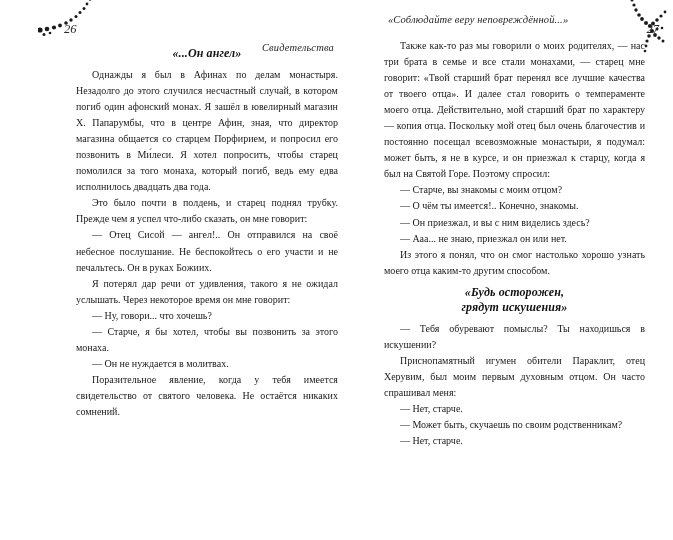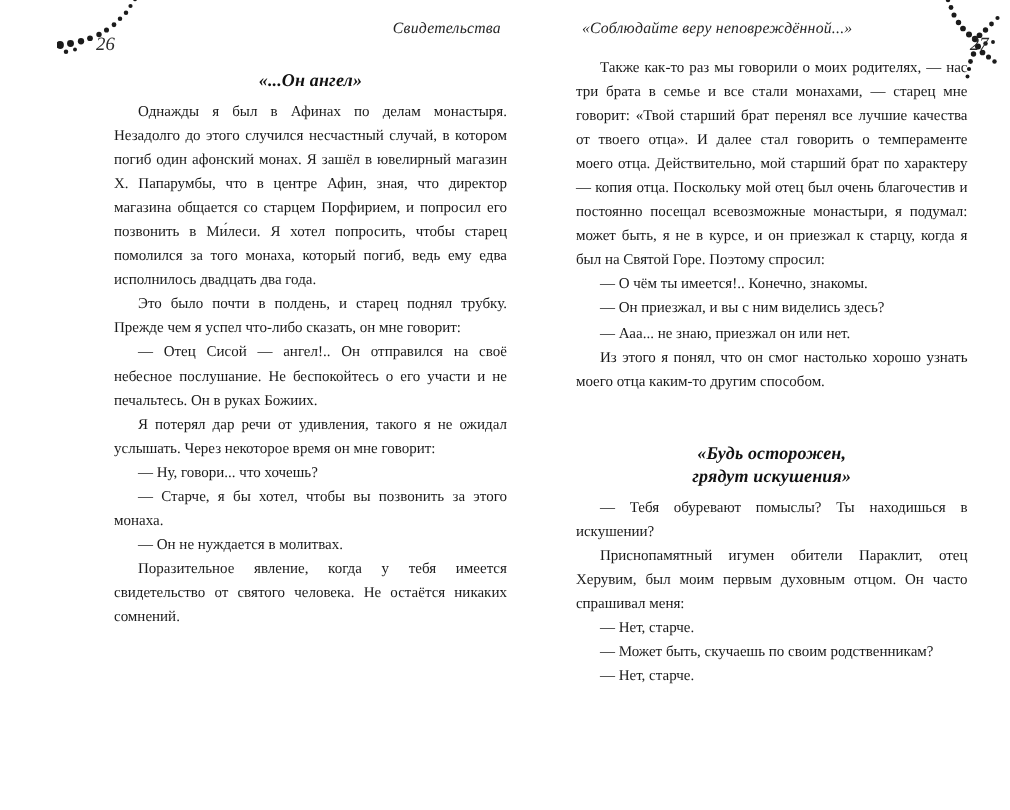--- a/index.html
+++ b/index.html
@@ -40,21 +40,21 @@
   }
   .running-head {
     position: absolute;
     top: 14px;
     font-style: italic;
     font-size: 10.5px;
     letter-spacing: 0.15px;
     white-space: nowrap;
     color: #252525;
   }
-  .page-left .running-head  { right: 4px; }
+  .page-left .running-head  { right: 4px; margin-top: 28px; }
   .page-right .running-head { left: 4px; }
 
   .folio {
     position: absolute;
     top: 22px;
     font-style: italic;
     font-size: 12.5px;
     color: #2a2a2a;
   }
   .page-left .folio  { left: -12px; }
@@ -64,21 +64,21 @@
   h2.section-title {
     margin: 8px 0 6px 0;
     text-align: center;
     font-weight: bold;
     font-style: italic;
     font-size: 12px;
     line-height: 1.25;
     letter-spacing: 0.1px;
     color: #121212;
   }
-  h2.section-title.tight { margin-top: 32px; }
+  h2.section-title.tight { margin-top: 6px; }
 
   
   p.body {
     margin: 0;
     text-align: justify;
     text-justify: inter-word;
     font-size: 10px;
     line-height: 16.05px;
     text-indent: 16px;
     hyphens: manual;
@@ -169,20 +169,21 @@
         </g>
       </svg>
     </div>
 
     <div class="head-row">
       <span class="running-head">«Соблюдайте веру неповреждённой...»</span>
       <span class="folio">27</span>
     </div>
 
     <p class="body">Также как-то раз мы говорили о моих родителях, — нас три брата в семье и все стали монахами, — старец мне говорит: «Твой старший брат перенял все лучшие качества от твоего отца». И далее стал говорить о темпераменте моего отца. Действительно, мой старший брат по характеру — копия отца. Поскольку мой отец был очень благочестив и постоянно посещал всевозможные монастыри, я подумал: может быть, я не в курсе, и он приезжал к старцу, когда я был на Святой Горе. Поэтому спросил:</p>
+    <p class="body dialogue">— Старче, вы знакомы с моим отцом?</p>
     <p class="body dialogue">— О чём ты имеется!.. Конечно, знакомы.</p>
     <p class="body dialogue">— Он приезжал, и вы с ним виделись здесь?</p>
     <p class="body dialogue">— Ааа... не знаю, приезжал он или нет.</p>
     <p class="body">Из этого я понял, что он смог настолько хорошо узнать моего отца каким-то другим способом.</p>
 
     <h2 class="section-title tight"><span>«Будь осторожен,</span><br><span>грядут искушения»</span></h2>
 
     <p class="body dialogue">— Тебя обуревают помыслы? Ты находишься в искушении?</p>
     <p class="body">Приснопамятный игумен обители Параклит, отец Херувим, был моим первым духовным отцом. Он часто спрашивал меня:</p>
     <p class="body dialogue">— Нет, старче.</p>

